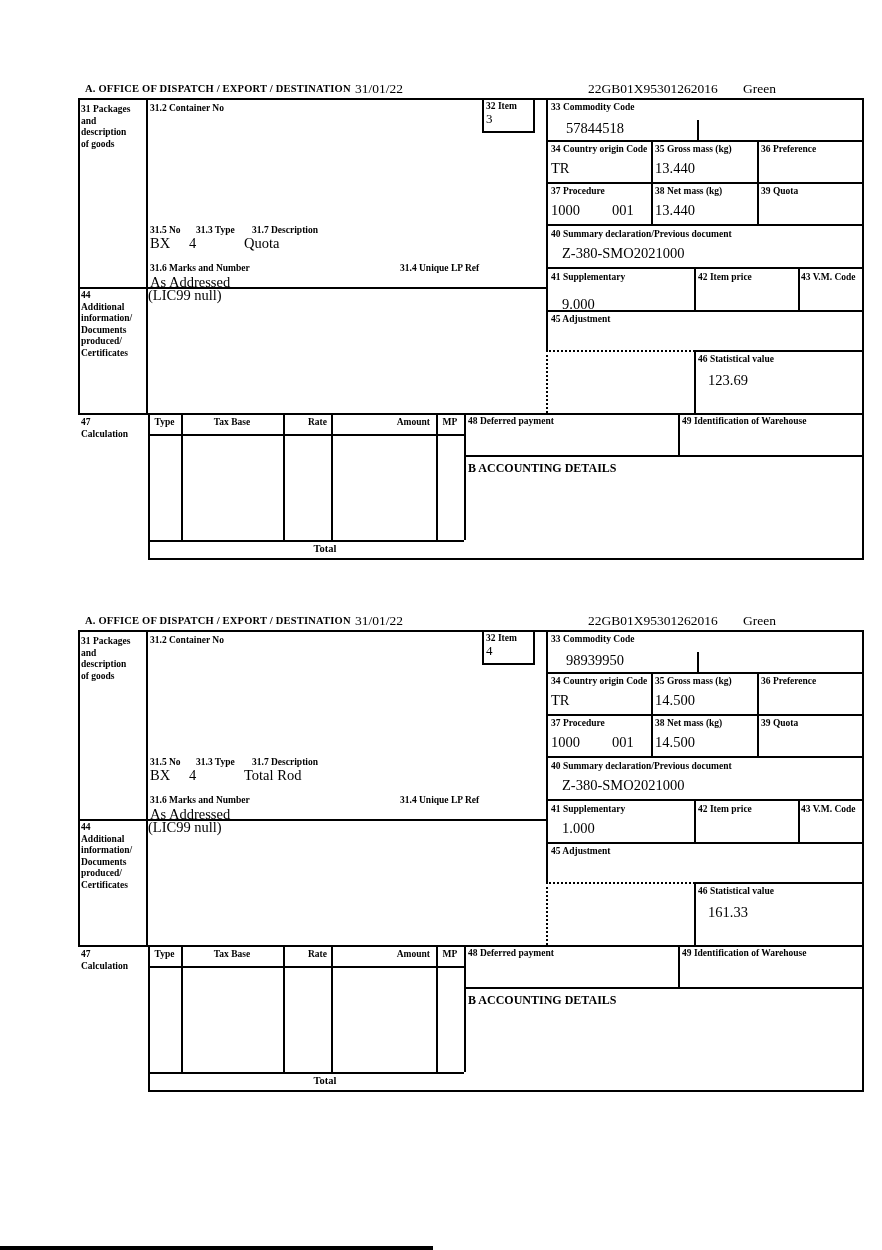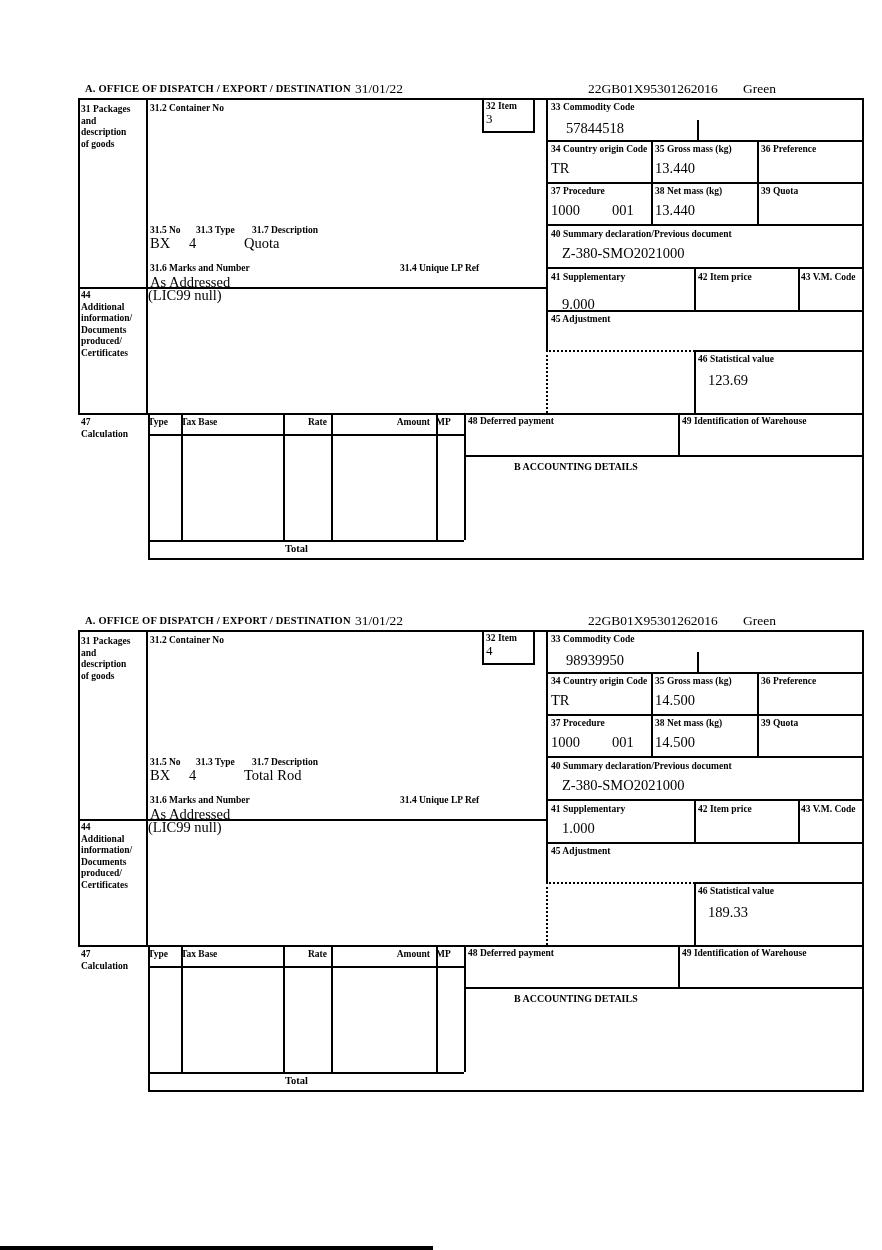--- a/index.html
+++ b/index.html
@@ -10,23 +10,23 @@
   .hl{position:absolute;height:2px;background:#000;}
   .vl{position:absolute;width:2px;background:#000;}
   .dot-h{position:absolute;height:0;border-top:2px dotted #000;}
   .dot-v{position:absolute;width:0;border-left:2px dotted #000;}
   .lbl{font-size:9.5px;font-weight:700;line-height:11.5px;letter-spacing:0;}
   .pre{white-space:pre-line;}
   .val{font-size:14.5px;font-weight:400;line-height:16px;}
   .val-sm{font-size:13px;font-weight:400;line-height:14px;}
   .hdr{font-size:10.5px;font-weight:700;letter-spacing:.2px;}
   .big{font-size:13.5px;font-weight:400;}
-  .ctr{}
+  .ctr{text-align:center;}
   .rgt{text-align:right;}
-  .acct{font-size:10px;font-weight:700;margin-left:46px;}
+  .acct{font-size:12px;font-weight:700;}
   .tot{font-size:10.5px;font-weight:700;}
 </style>
 </head>
 <body>
 
 <div class="decl" style="top:82px">
 
   <span class="hdr" style="left:85px;top:1px">A.  OFFICE OF DISPATCH / EXPORT / DESTINATION</span>
   <span class="big" style="left:355px;top:-1px">31/01/22</span>
   <span class="big" style="left:588px;top:-1px">22GB01X95301262016</span>
@@ -206,21 +206,21 @@
   <span class="val" style="left:655px;top:120px">14.500</span>
   <span class="lbl" style="left:761px;top:104px">39 Quota</span>
   <span class="lbl" style="left:551px;top:147px">40 Summary declaration/Previous document</span>
   <span class="val" style="left:562px;top:163px">Z-380-SMO2021000</span>
   <span class="lbl" style="left:551px;top:190px">41 Supplementary</span>
   <span class="val" style="left:562px;top:206px">1.000</span>
   <span class="lbl" style="left:698px;top:190px">42 Item price</span>
   <span class="lbl" style="left:801px;top:190px">43 V.M. Code</span>
   <span class="lbl" style="left:551px;top:232px">45 Adjustment</span>
   <span class="lbl" style="left:698px;top:272px">46 Statistical value</span>
-  <span class="val" style="left:708px;top:290px">189.33</span>
+  <span class="val" style="left:708px;top:290px">161.33</span>
 
   <span class="lbl pre" style="left:81px;top:208px;width:62px">44
 Additional
 information/
 Documents
 produced/
 Certificates</span>
   <span class="val" style="left:148px;top:205px">(LIC99 null)</span>
 
   <span class="lbl pre" style="left:81px;top:335px;width:62px">47

